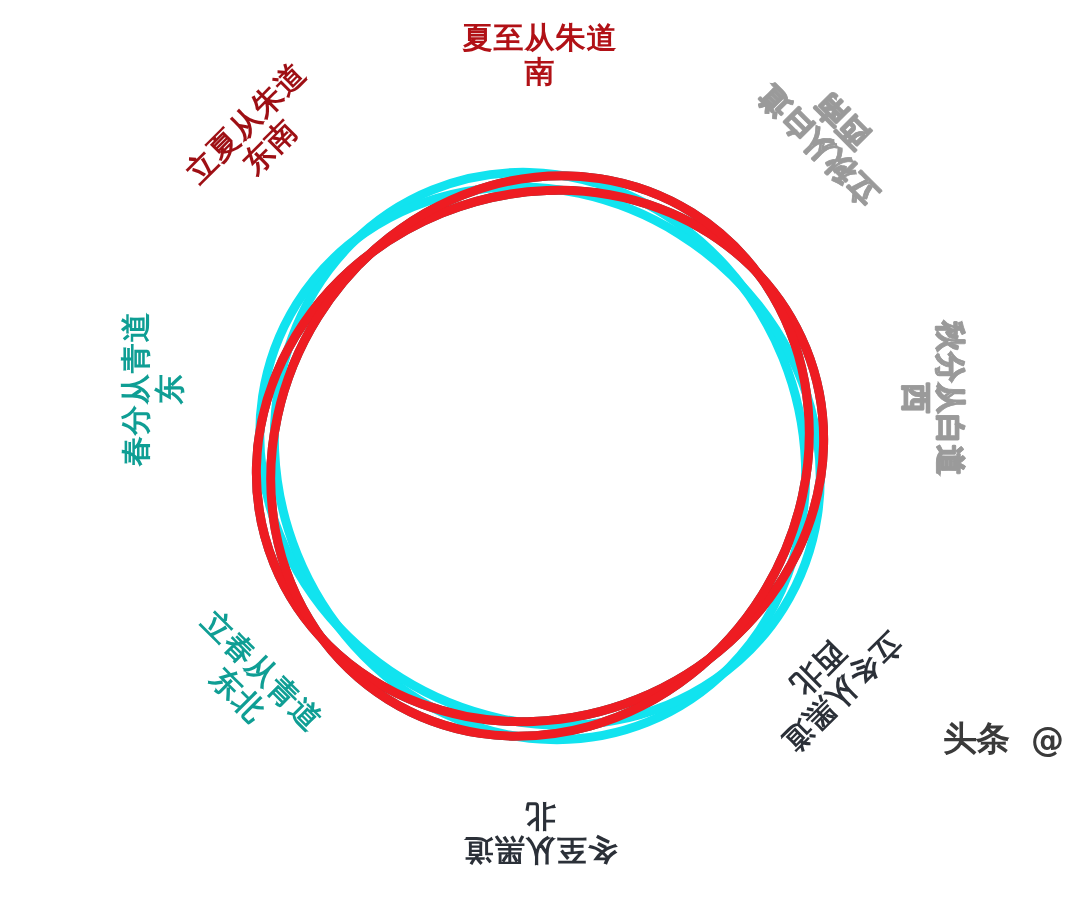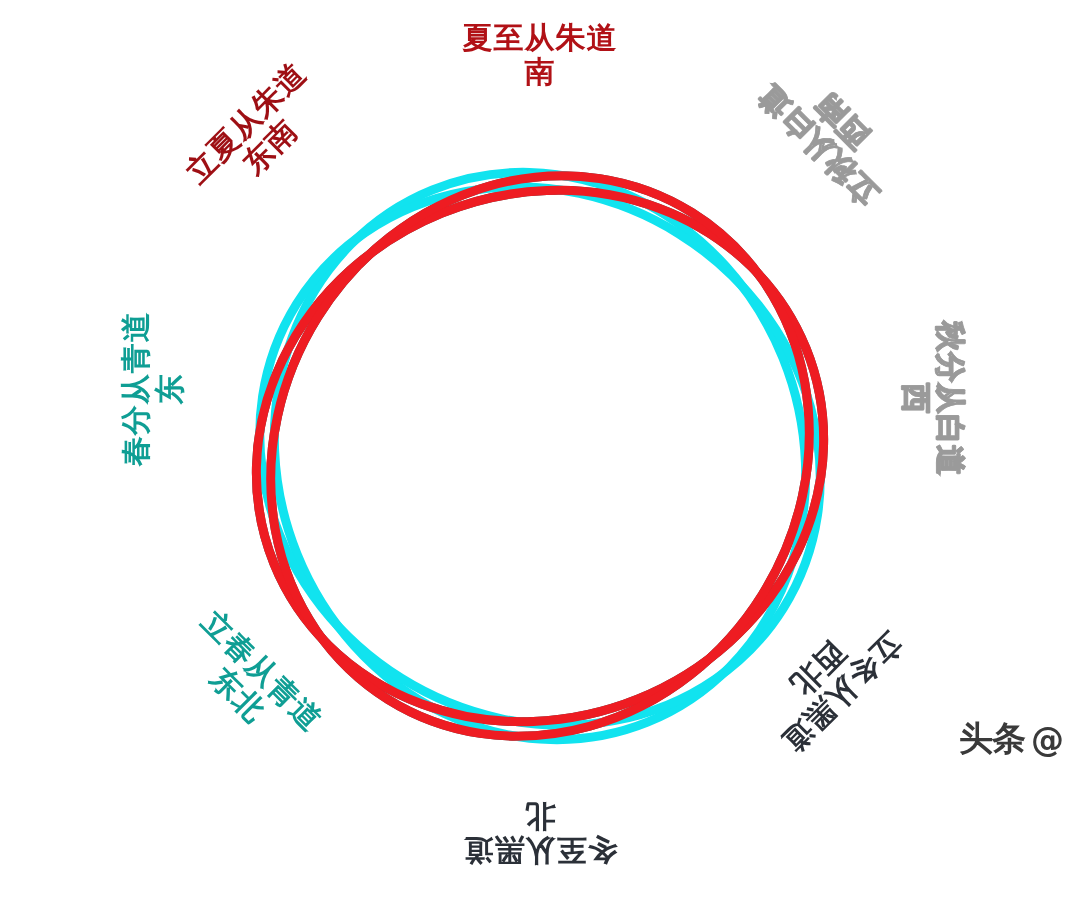--- a/index.html
+++ b/index.html
@@ -88,21 +88,21 @@
     
   }
 
   
   #watermark {
     position: absolute;
     right: 14px;
     bottom: 14px;
     display: flex;
     align-items: center;
-    gap: 2px;
+    gap: 18px;
     font-family: "DejaVu Sans", "Liberation Sans", sans-serif;
     font-size: 34px;
     font-weight: 700;
     color: #2a2a2a;
     opacity: 0.92;
     user-select: none;
   }
   #watermark .wm-brand { letter-spacing: -1px; }
   #watermark .wm-at {
     font-size: 33px;

